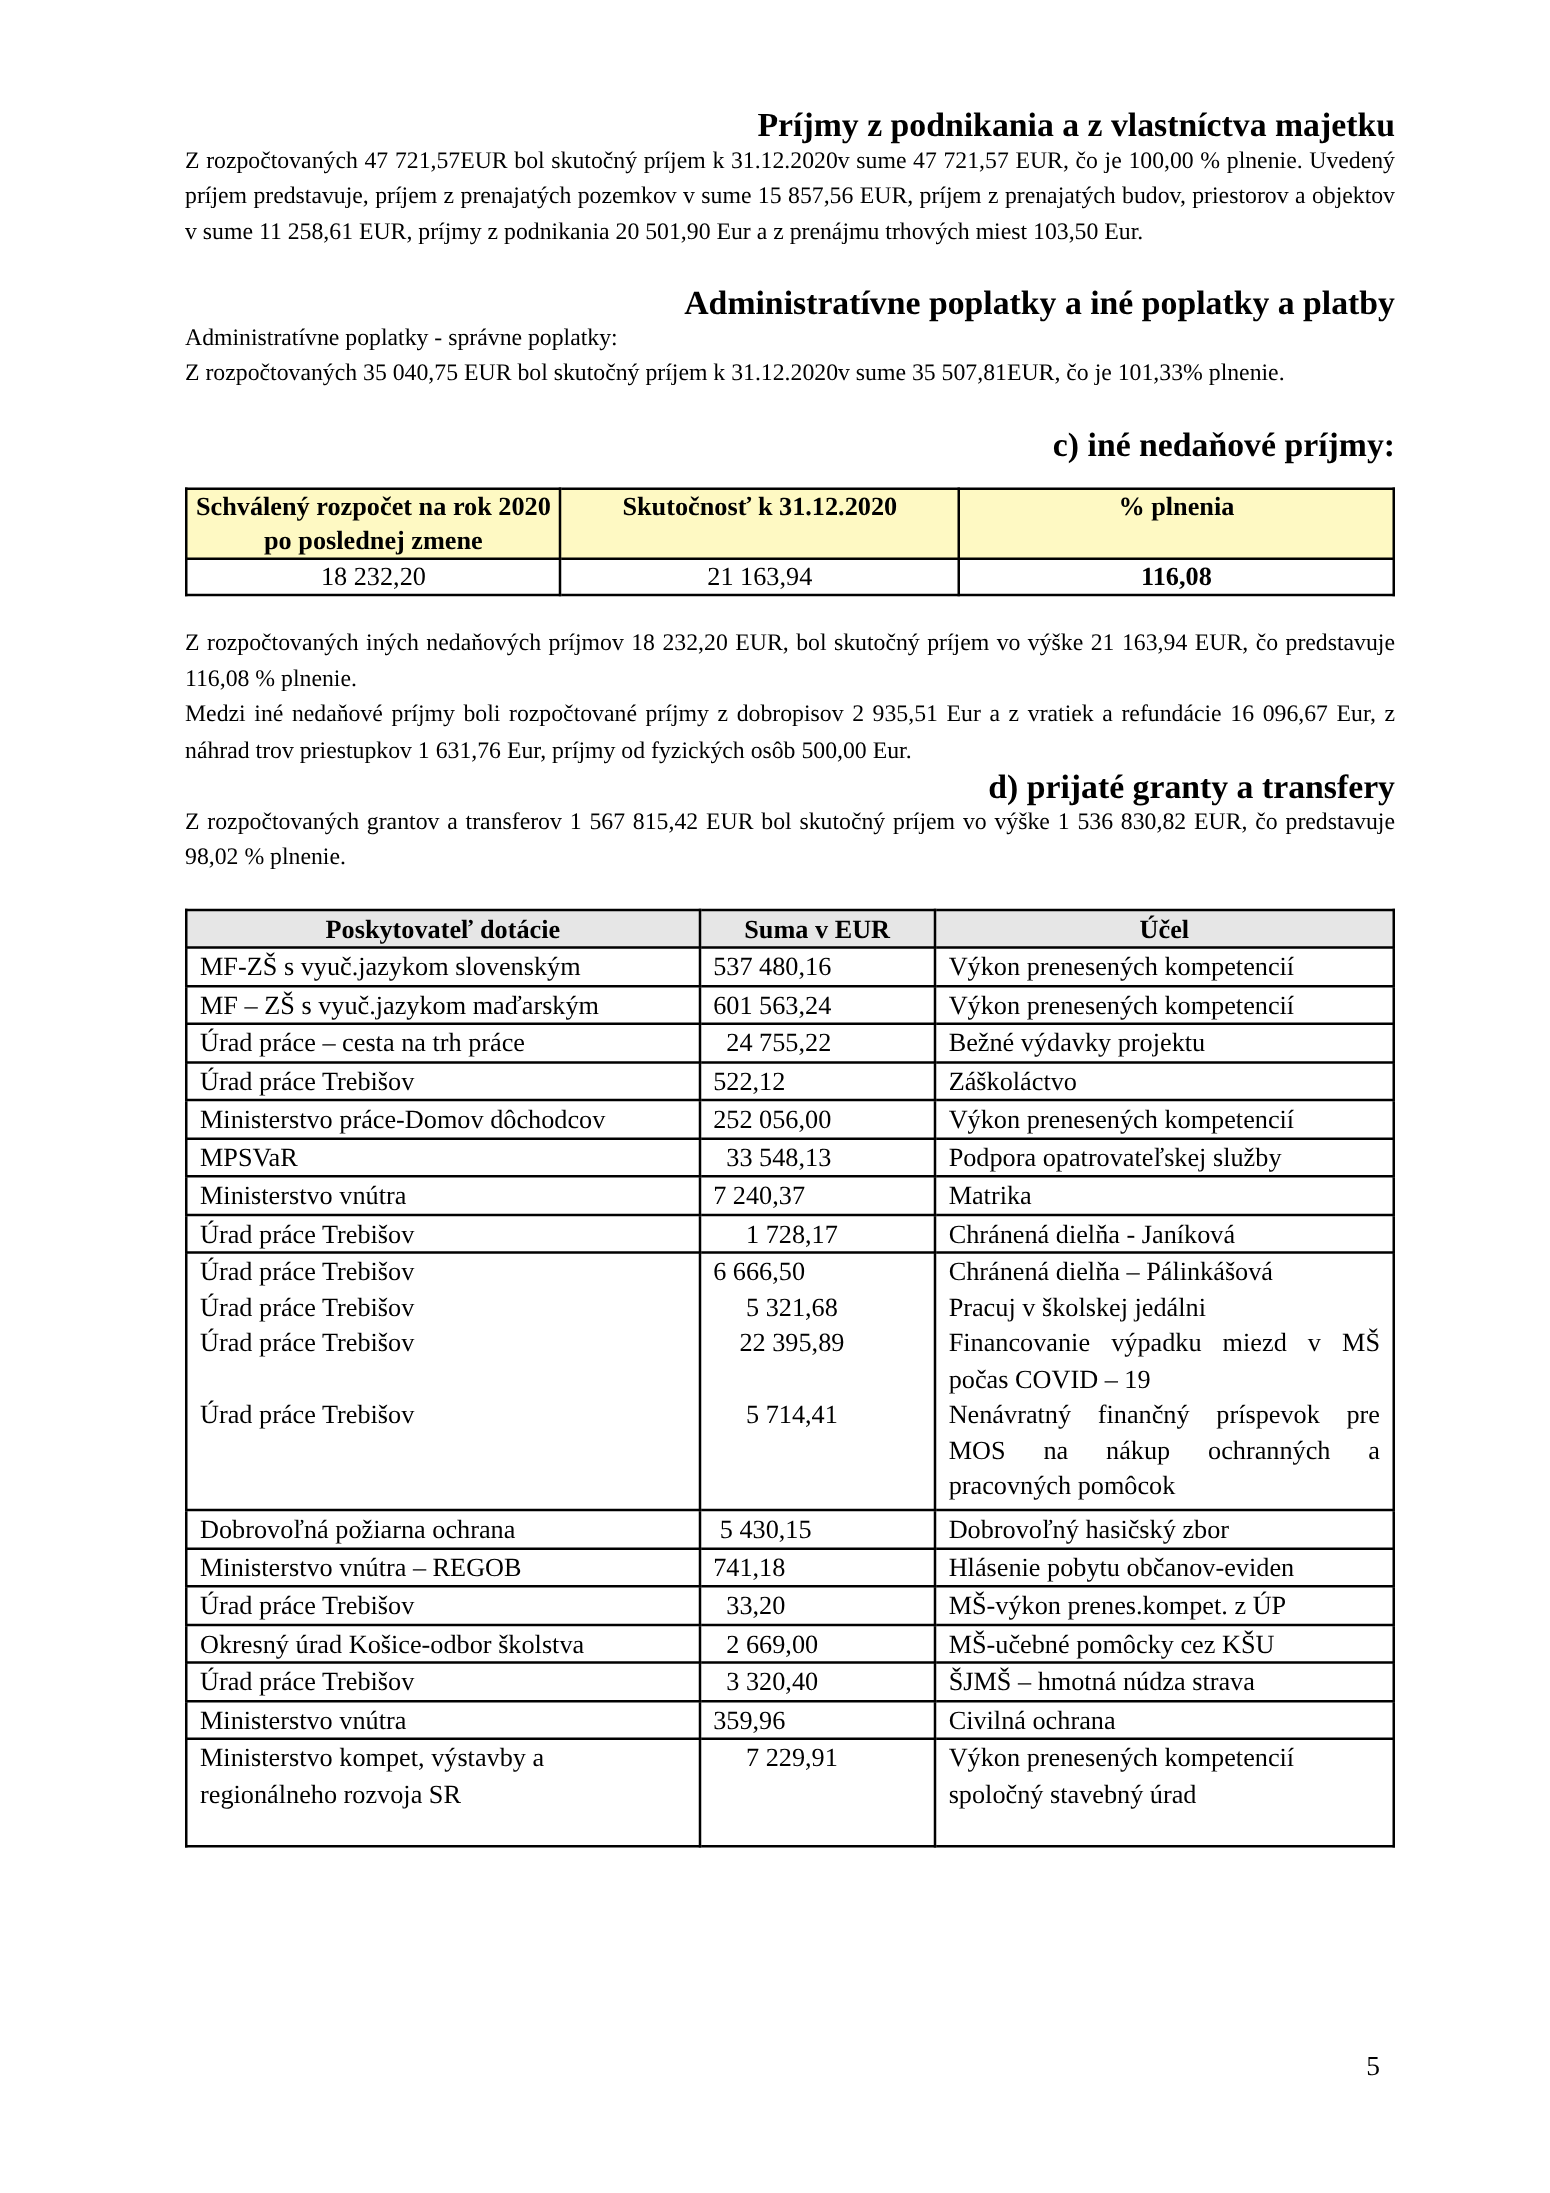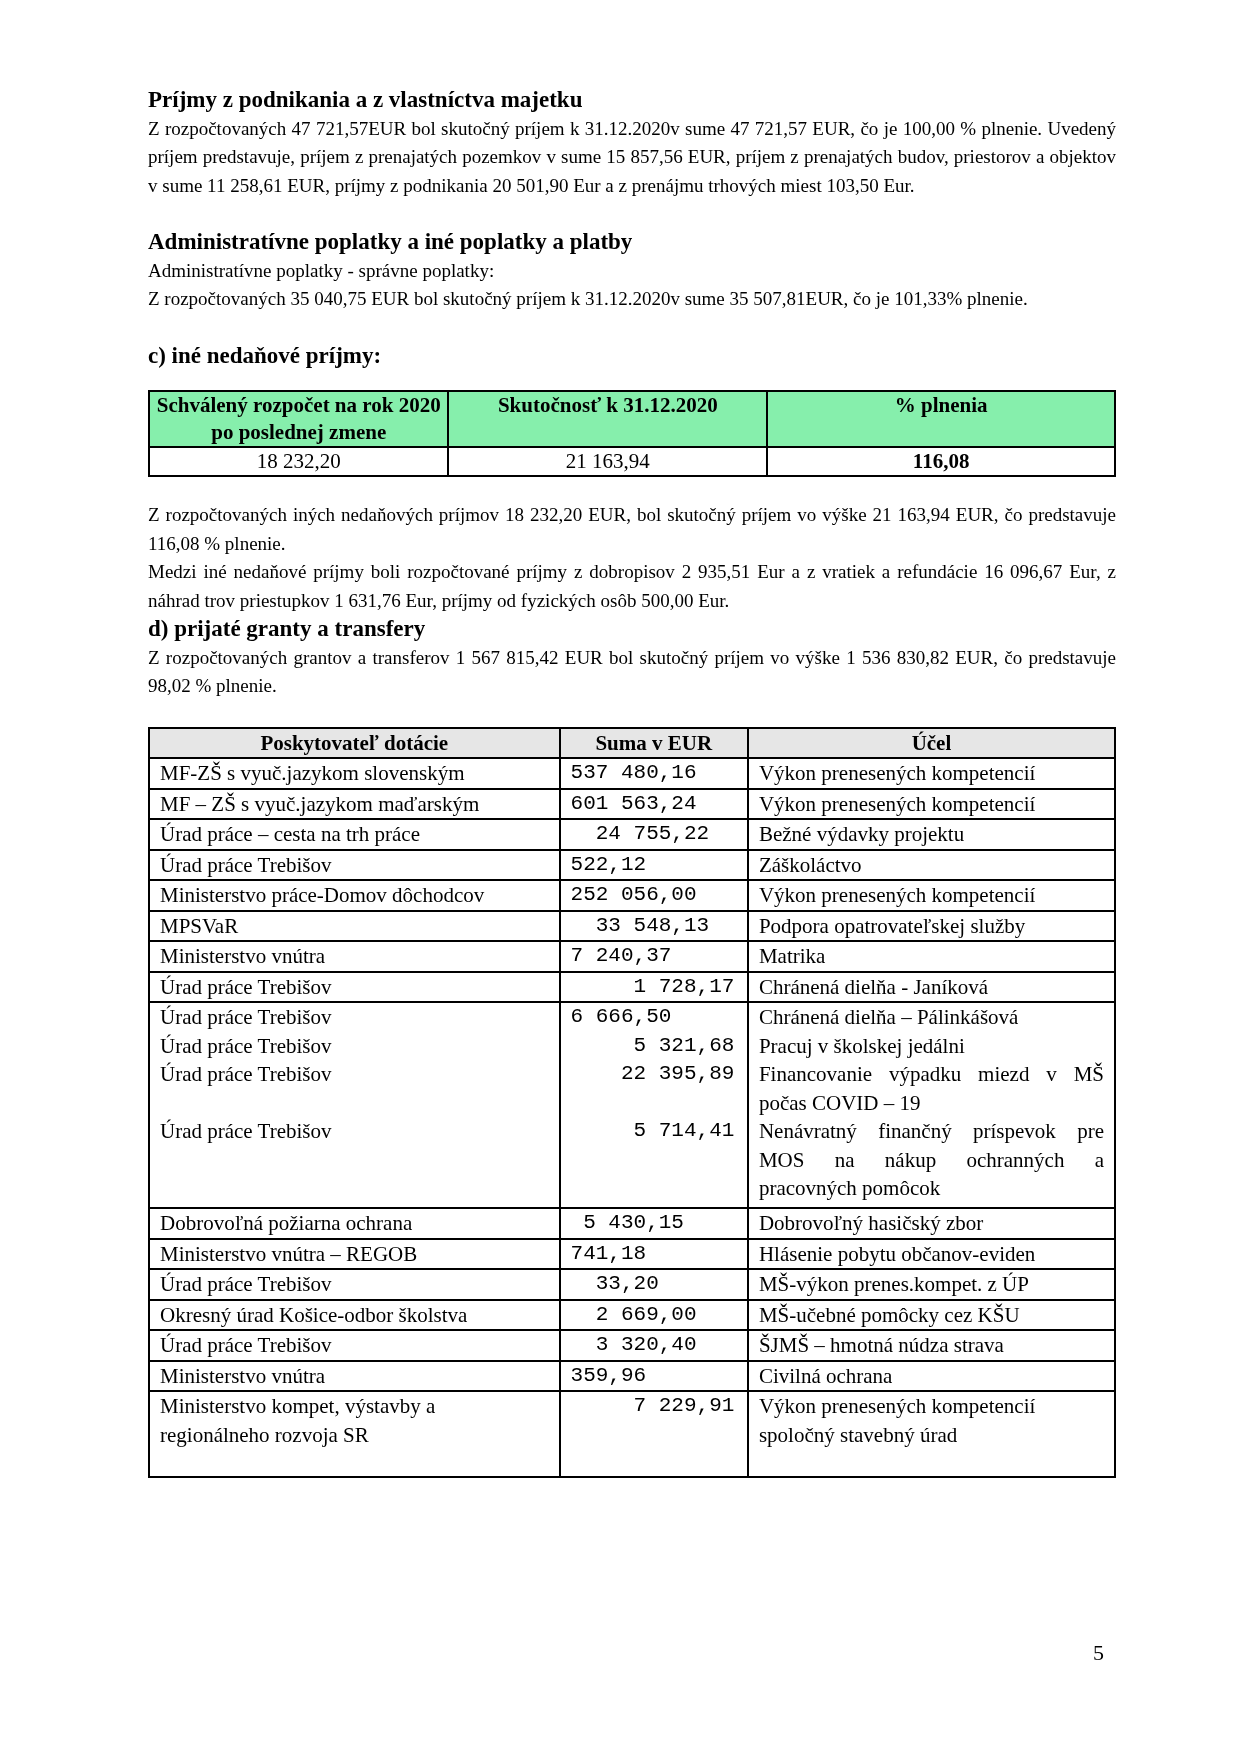--- a/index.html
+++ b/index.html
@@ -3,31 +3,31 @@
   <meta charset="utf-8">
   <style>
     html, body { margin: 0; padding: 0; background: #ffffff; }
     body {
       width: 1240px; height: 1754px; position: relative; overflow: hidden;
       font-family: "Liberation Serif", "DejaVu Serif", serif;
       color: #000;
     }
     .page { position: absolute; left: 148px; top: 86px; width: 968px; }
     .para { font-size: 19px; line-height: 28.5px; text-align: justify; margin: 0; }
-    .heading { font-weight: bold; font-size: 23px; line-height: 28.5px; margin: 0; }
+    .heading { font-weight: bold; font-size: 27px; line-height: 28.5px; margin: 0; text-align: right; }
     .gap { height: 28px; }
     table { border-collapse: collapse; width: 100%; font-size: 21px; }
     .t1 { margin-top: 20px; margin-bottom: 24px; }
     .t1 th, .t1 td { border: 2px solid #000; padding: 0 4px; text-align: center; line-height: 27px; }
-    .t1 th { background: #86efac; vertical-align: top; font-weight: bold; }
+    .t1 th { background: #fef9c3; vertical-align: top; font-weight: bold; }
     .t1 td.bold { font-weight: bold; }
     .t2 { margin-top: 26px; border-radius: 12px; }
     .t2 th, .t2 td { border: 2px solid #000; padding: 0 10px; line-height: 28.5px; vertical-align: top; }
     .t2 th { background: #e6e6e6; font-weight: bold; text-align: center; }
-    .t2 td.num { padding-left: 10px; white-space: pre; font-family: Liberation Mono, monospace; }
+    .t2 td.num { padding-left: 10px; white-space: pre; }
     .t2 td.just { text-align: justify; }
     .multi div { min-height: 28.5px; }
     .pagenum { position: absolute; left: 1093px; top: 1640px; font-size: 22px; }
   </style>
 </head>
 <body>
 
 <div class="page">
   <p class="heading">Príjmy z podnikania a z vlastníctva majetku</p>
   <p class="para">Z rozpočtovaných 47 721,57EUR bol skutočný príjem k 31.12.2020v sume 47 721,57 EUR, čo je 100,00 % plnenie. Uvedený príjem predstavuje, príjem z prenajatých pozemkov v sume 15 857,56 EUR, príjem z prenajatých budov, priestorov a objektov v sume 11 258,61 EUR, príjmy z podnikania 20 501,90 Eur a z prenájmu trhových miest 103,50 Eur.</p>

